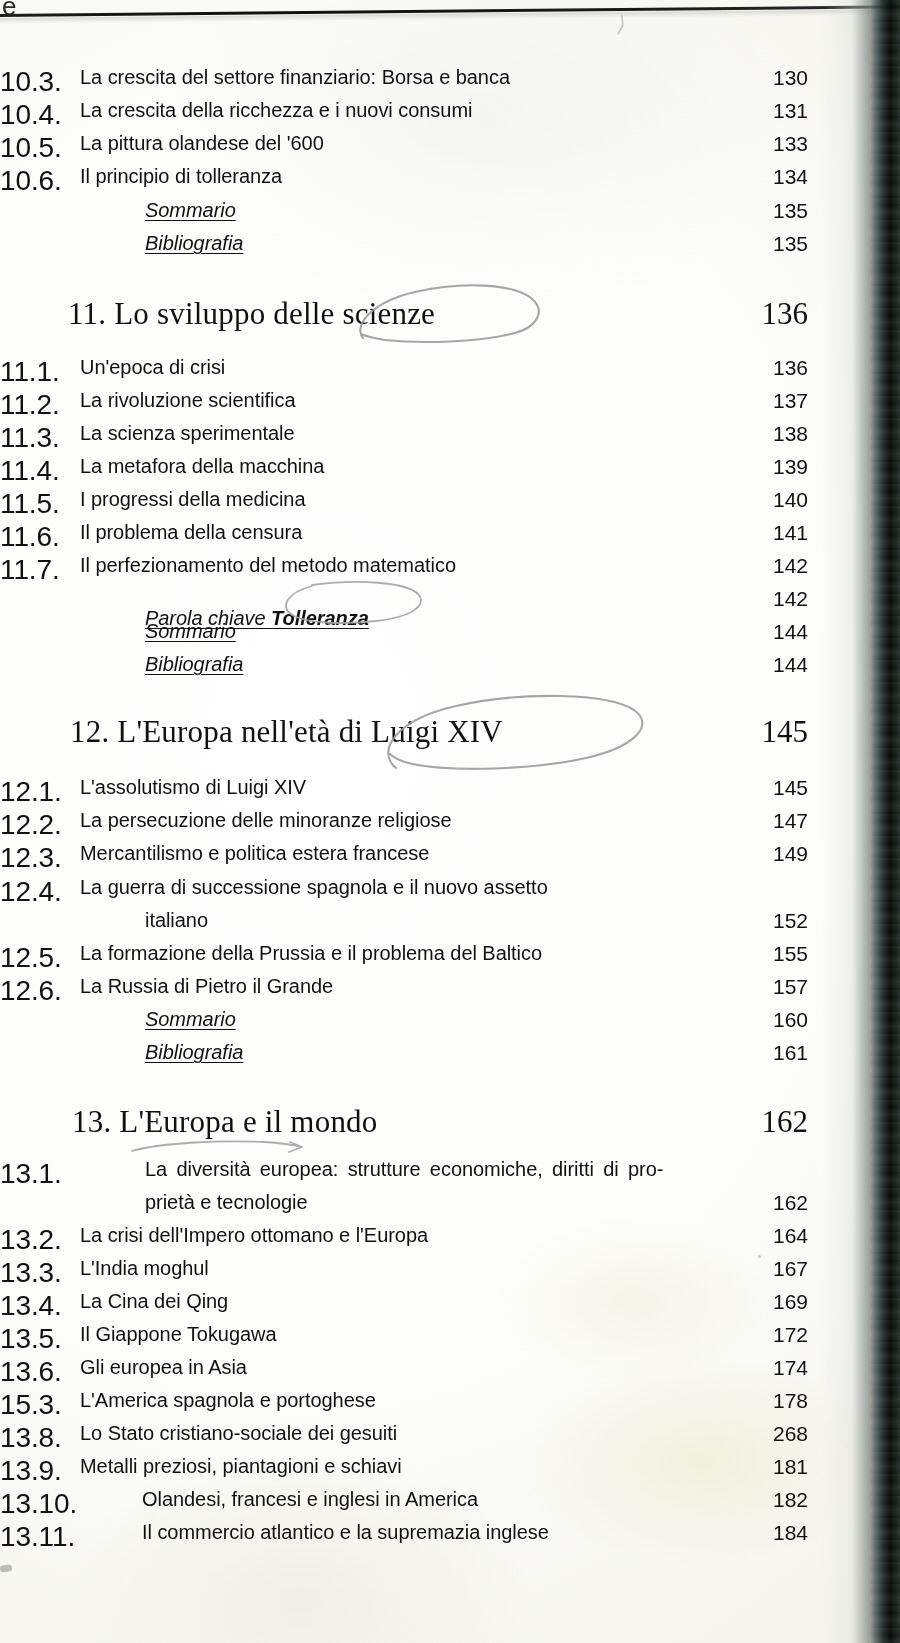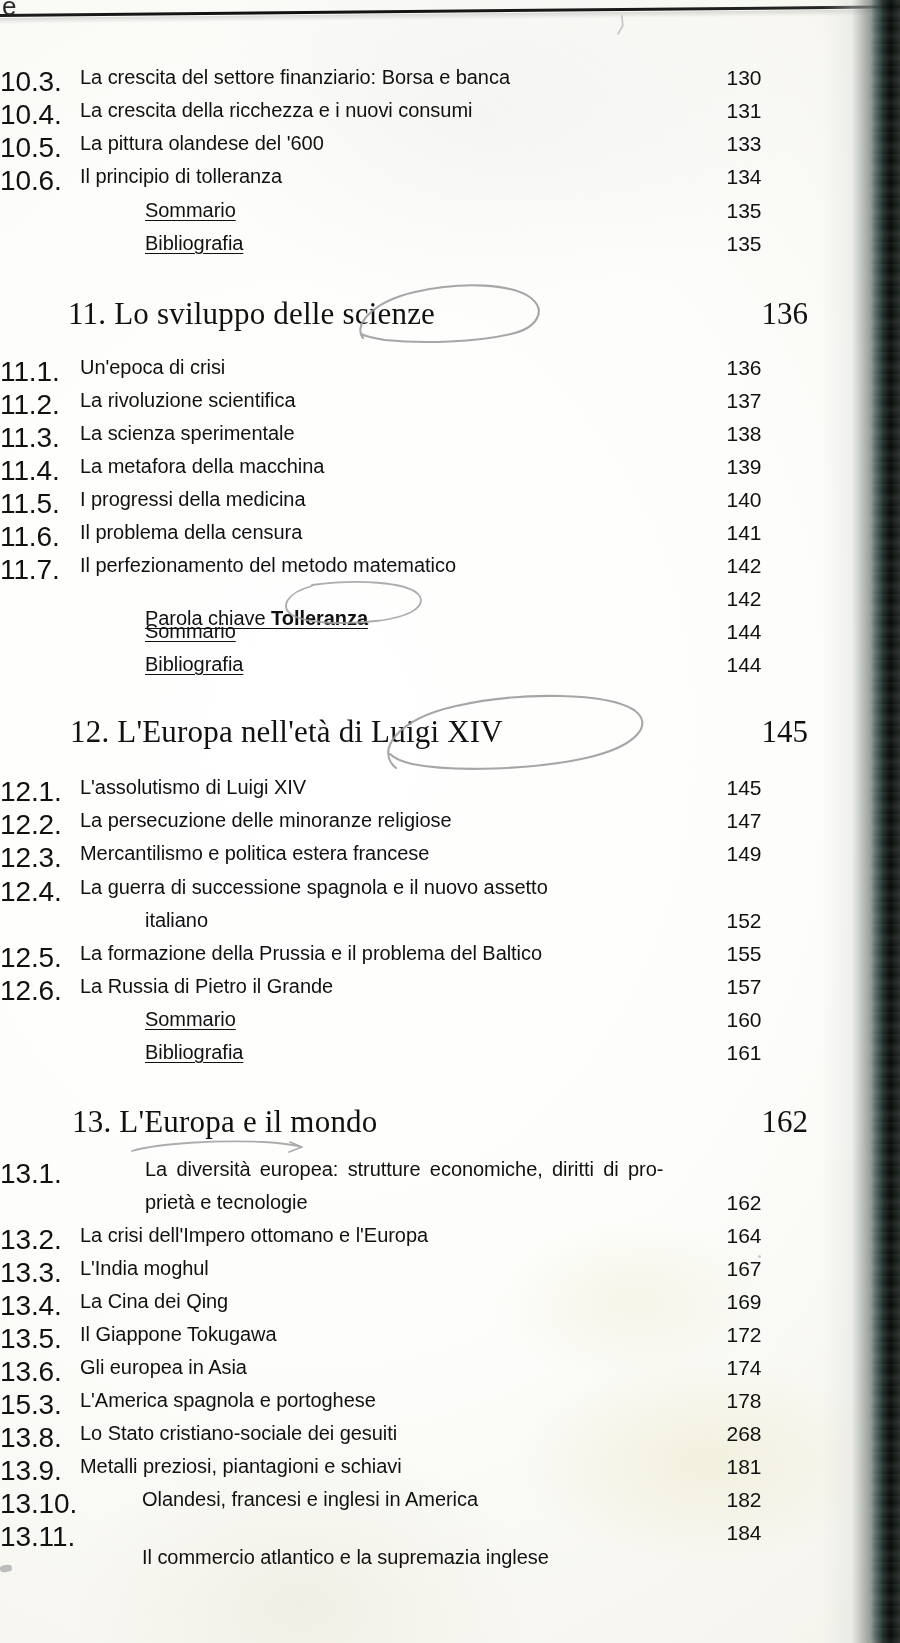--- a/index.html
+++ b/index.html
@@ -136,30 +136,31 @@
     left: 80px;
     font-size: 20px;
     color: #111;
     white-space: nowrap;
     letter-spacing: -0.05px;
   }
   .entry .page {
     position: absolute;
     left: 680px;
     width: 128px;
-    text-align: center;
+    text-align: right;
     font-size: 21px;
     color: #111;
   }
 
   
   .entry.sub .title {
     text-decoration: underline;
     text-decoration-thickness: 1.4px;
     text-underline-offset: 2.5px;
+    font-style: italic;
   }
   .entry.sub .title b { font-weight: 700; }
 
   
   .chapter {
     position: absolute;
     color: #0d0d0d;
   }
   .chapter .ch-title {
     position: absolute;
@@ -446,21 +447,21 @@
       <span class="title">Metalli preziosi, piantagioni e schiavi</span>
       <span class="page">181</span>
     </div>
     <div class="entry" style="top:1488px;">
       <span class="num" style="width:84px;">13.10.</span>
       <span class="title" style="left:142px;">Olandesi, francesi e inglesi in America</span>
       <span class="page">182</span>
     </div>
     <div class="entry" style="top:1521px;">
       <span class="num" style="width:84px;">13.11.</span>
-      <span class="title" style="left:142px;margin-top:25px;">Il commercio atlantico e la supremazia inglese</span>
+      <span class="title" style="left:142px;">Il commercio atlantico e la supremazia inglese</span>
       <span class="page">184</span>
     </div>
 
   </div>
 
   <div class="binding">
     <div class="binding-teal"></div>
     <div class="binding-streak"></div>
   </div>
 

